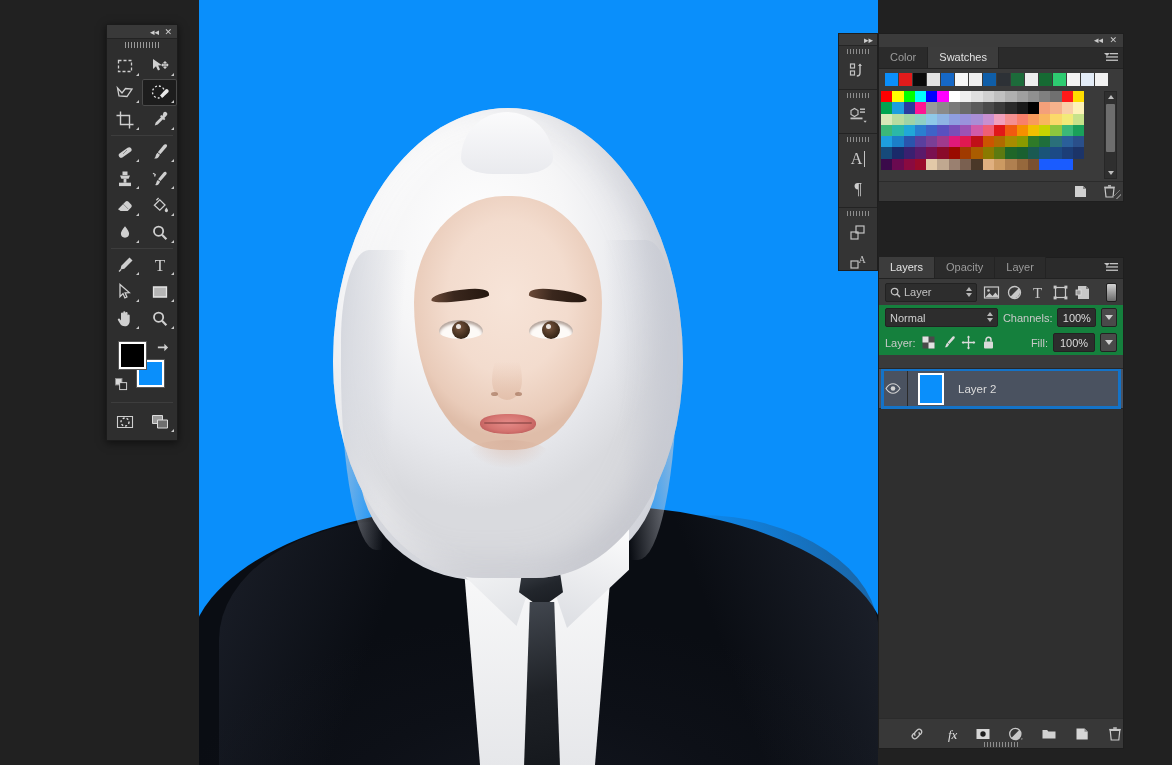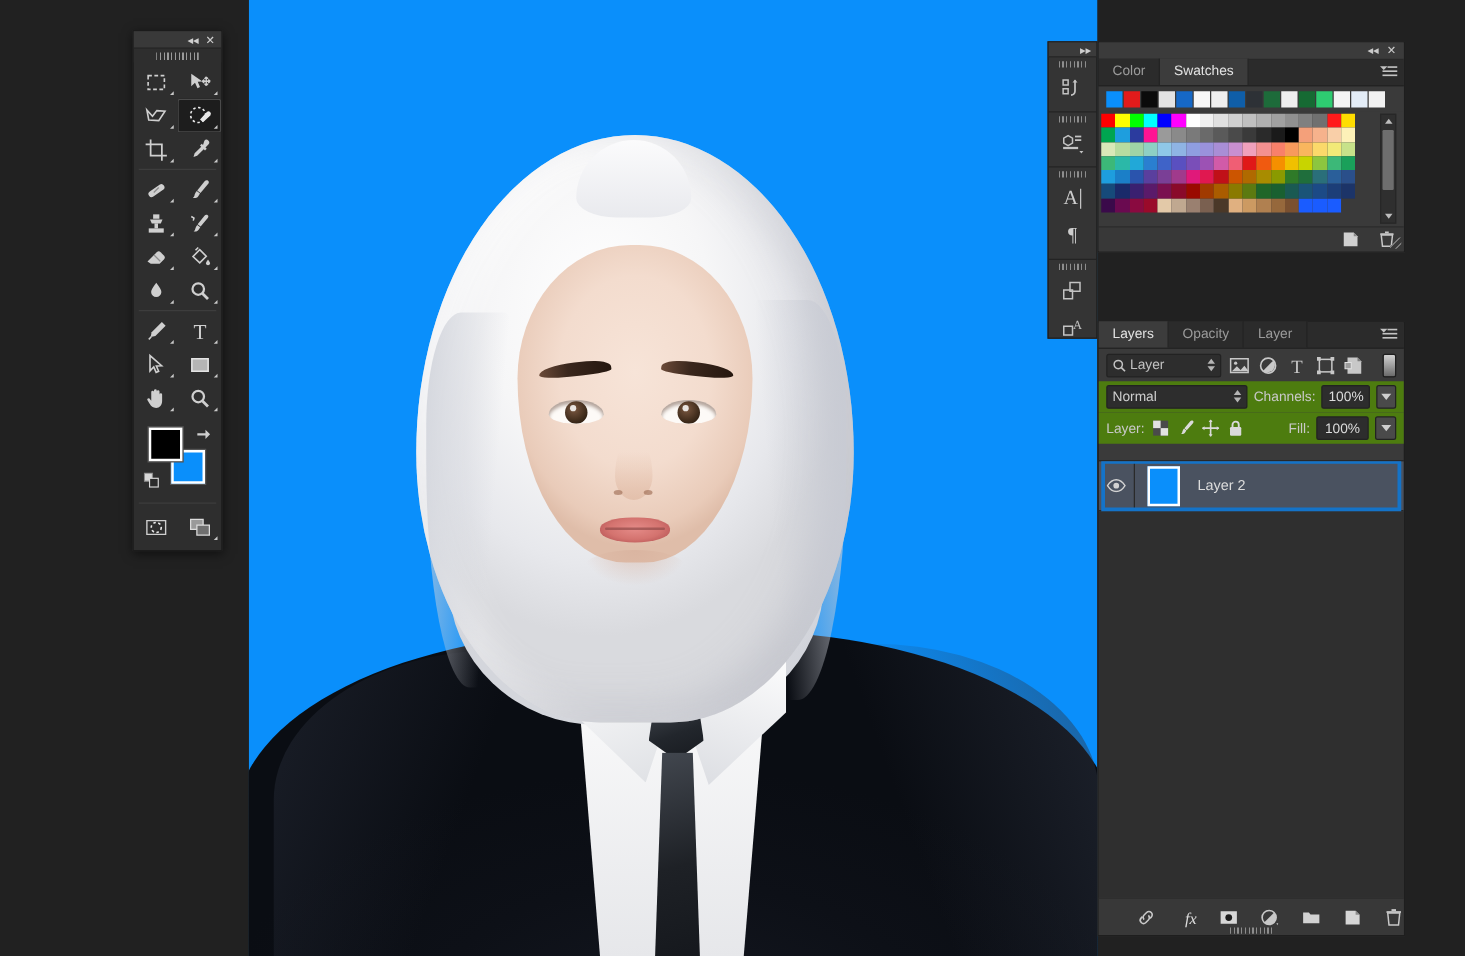--- a/index.html
+++ b/index.html
@@ -412,21 +412,21 @@
   .spin .up { border-bottom: 4px solid #b5b5b5; }
   .spin .dn { border-top: 4px solid #b5b5b5; }
   .filter-ico { width: 17px; height: 17px; cursor: pointer; }
   .filter-toggle {
     width: 11px; height: 19px; margin-left: auto;
     background: linear-gradient(180deg,#d2d2d2,#6a6a6a);
     border: 1px solid #1f1f1f; border-radius: 2px; cursor: pointer;
   }
   .blend-row, .lock-row {
     display: flex; align-items: center;
-    height: 25px; padding: 0 6px; gap: 5px; background: #4d7c0f;
+    height: 25px; padding: 0 6px; gap: 5px; background: #15803d;
   }
   .blend-select {
     width: 122px; height: 19px; background: #2d2d2d;
     border: 1px solid #222; border-radius: 2px;
     display: flex; align-items: center; padding: 0 4px;
     color: #cfcfcf; font-size: 11px; position: relative;
   }
   .blend-select .spin { position: absolute; right: 4px; top: 3px; display:flex; flex-direction:column; gap:2px;}
   .lbl-sm { color: #c9c9c9; font-size: 11px; }
   .num-box {

